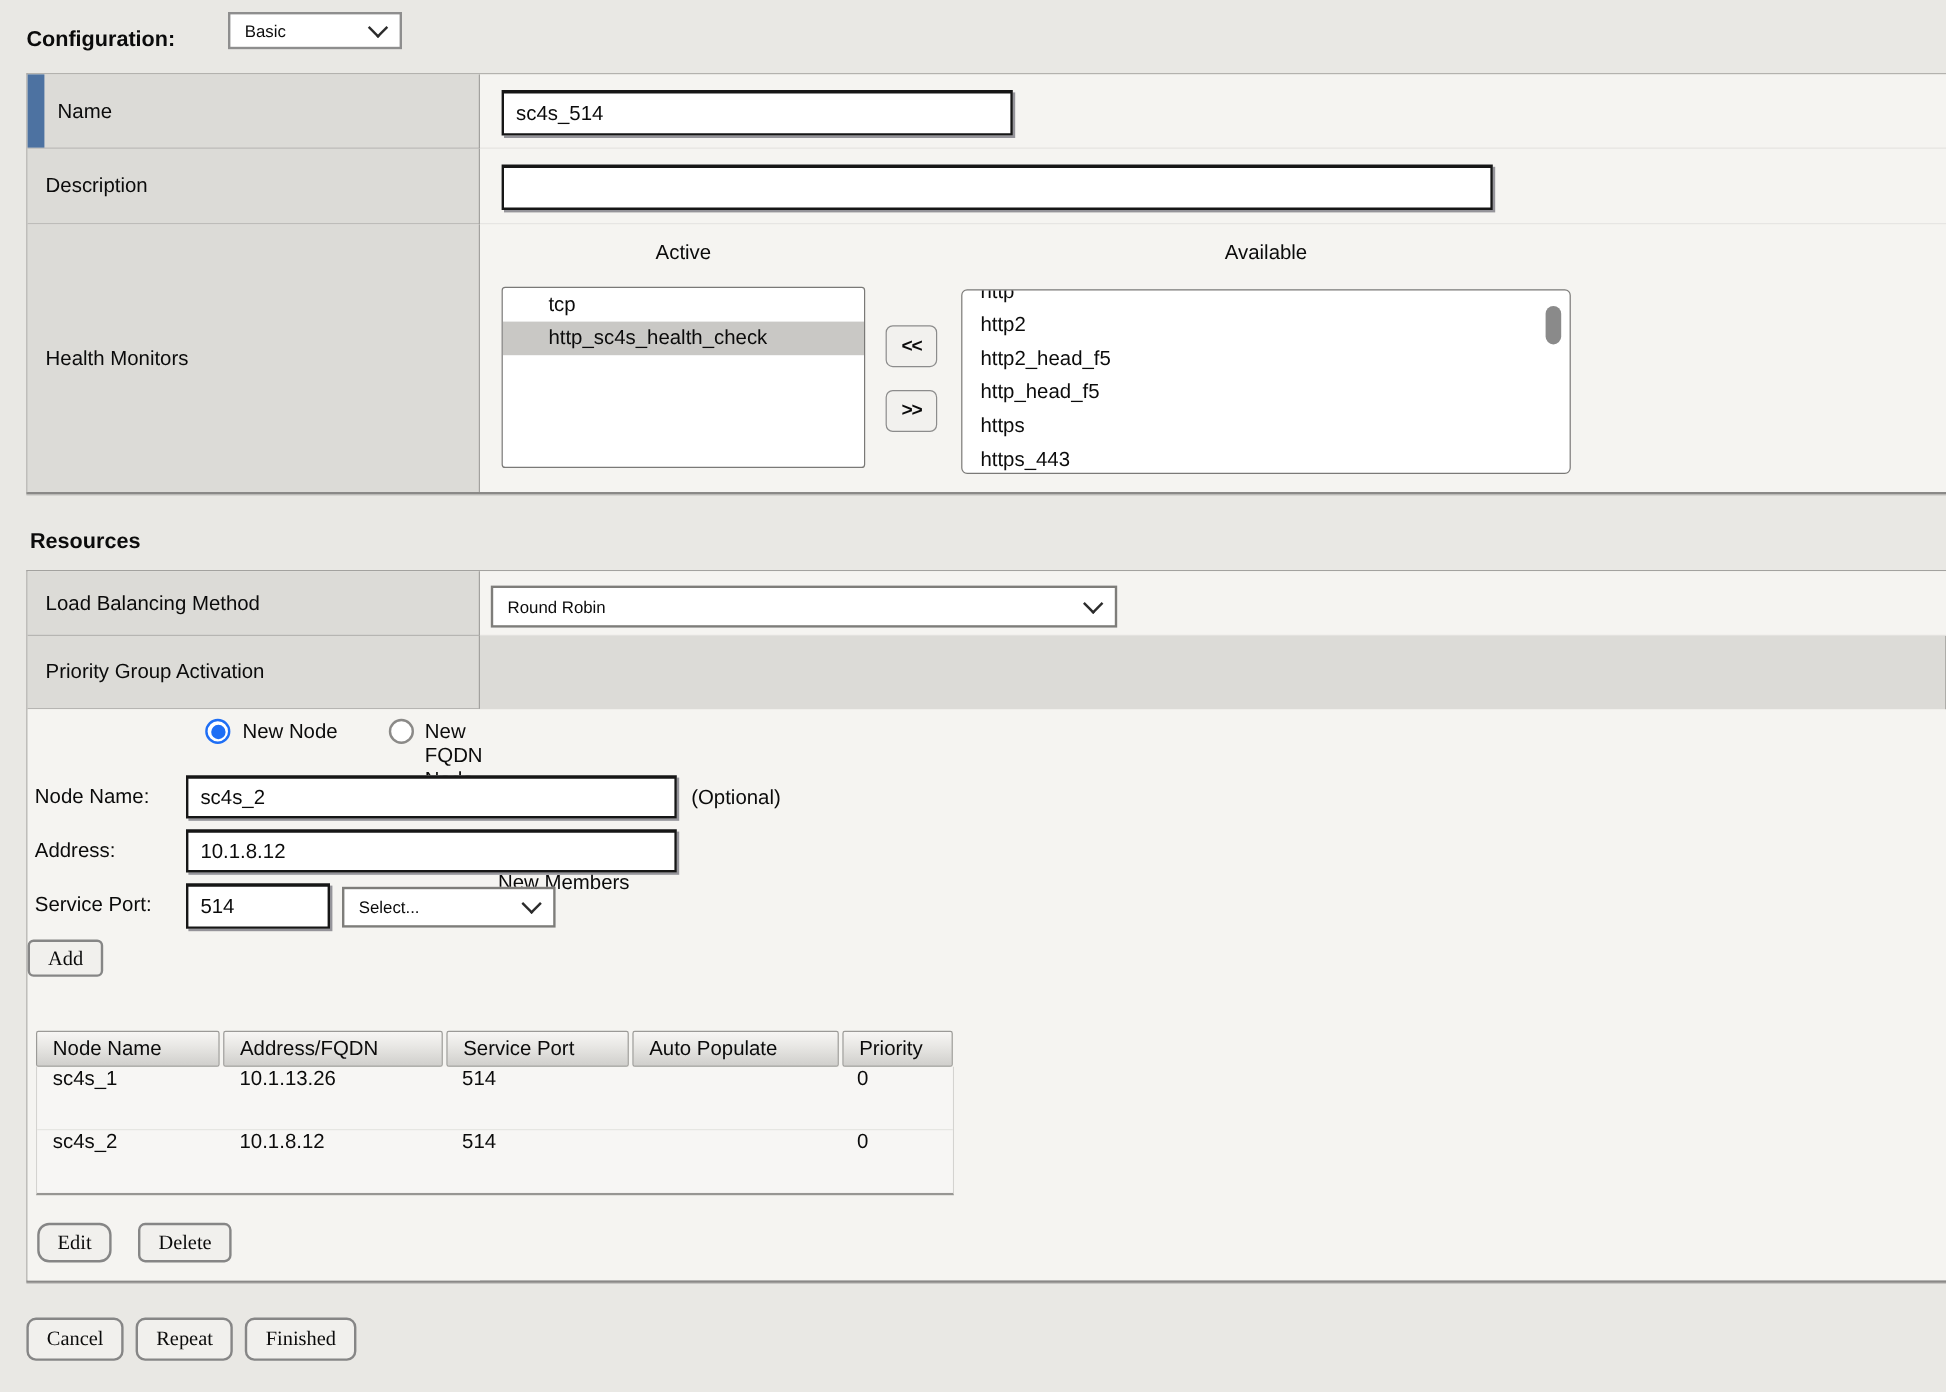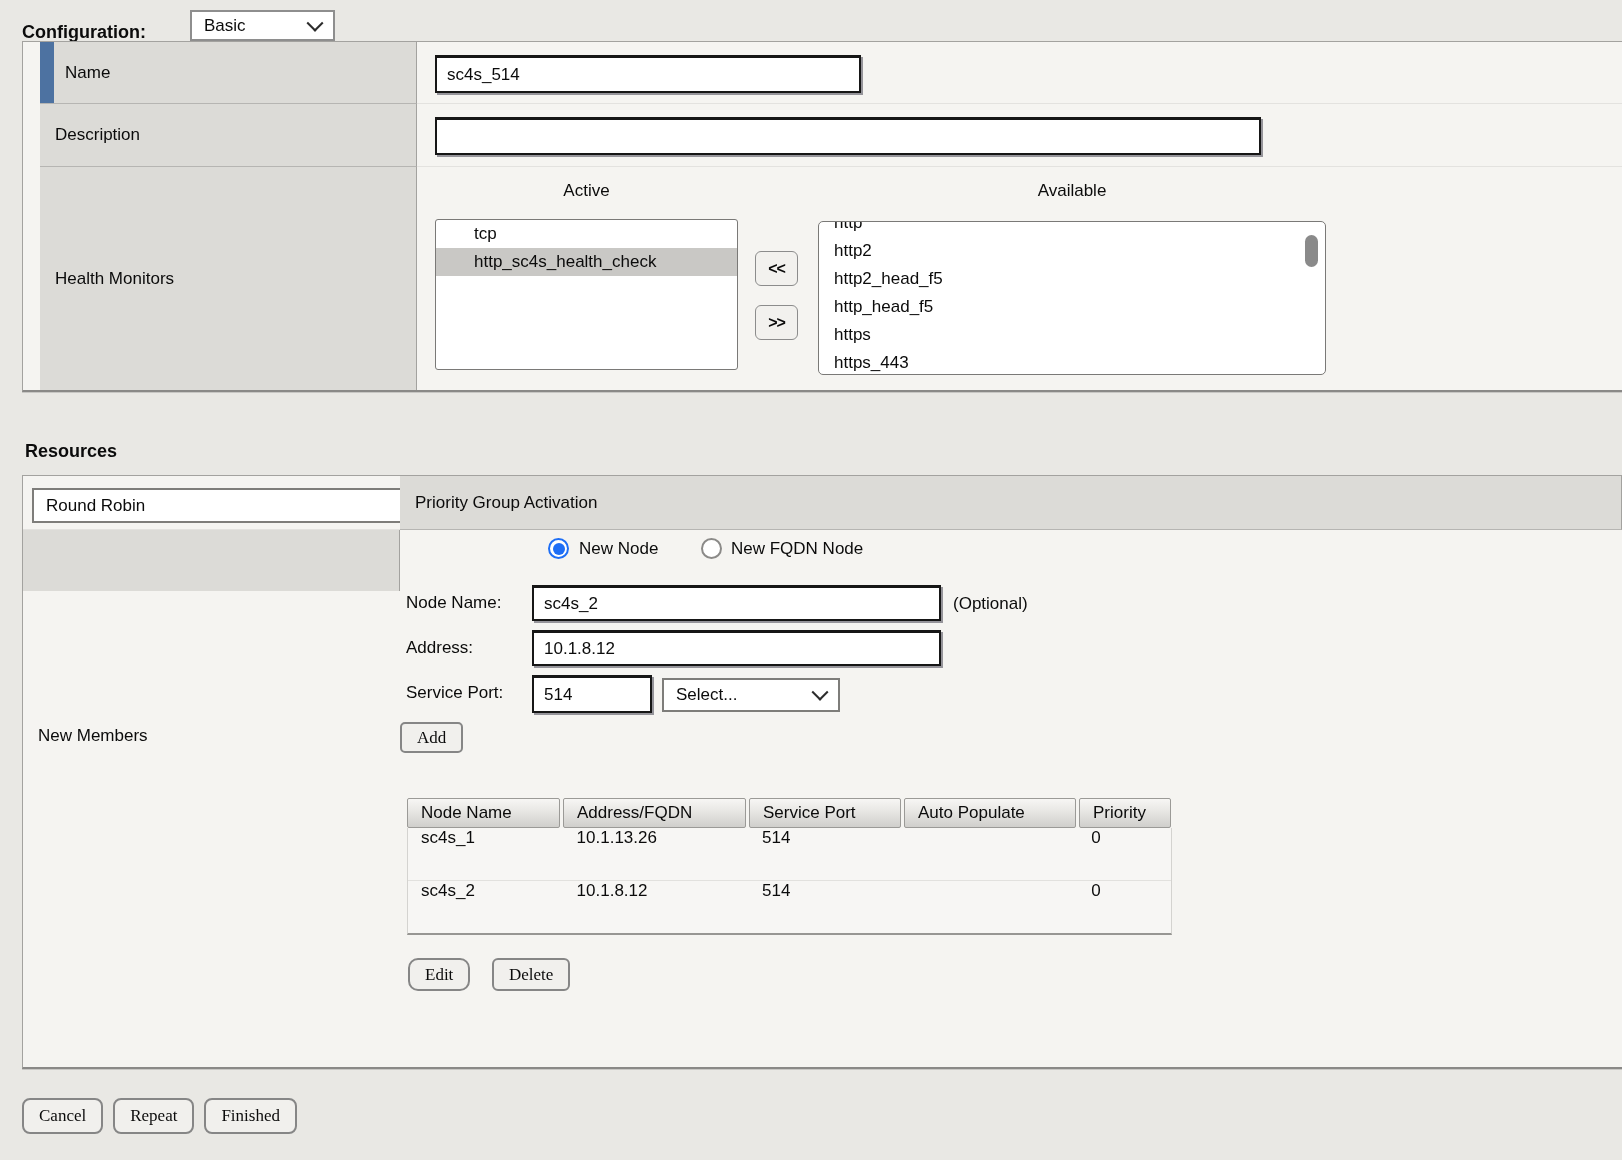--- a/index.html
+++ b/index.html
@@ -9,21 +9,21 @@
     width:1622px;height:1160px;
     background:#e9e8e4;
     font-family:"Liberation Sans", sans-serif;
     color:#0b0b0b;
     overflow:hidden;
   }
   
   .sel{
     position:absolute;background:#fff;border:2px solid #7e7d7a;
     display:flex;align-items:center;justify-content:space-between;
-    padding:0 12px;font-size:17px;color:#0b0b0b;box-sizing:border-box;cursor:default;
+    padding:0 12px;font-size:14px;color:#0b0b0b;box-sizing:border-box;cursor:default;
   }
   .chev{
     width:10px;height:10px;flex:0 0 auto;
     border-right:2.5px solid #2b2b2b;border-bottom:2.5px solid #2b2b2b;
     transform:rotate(45deg) translate(-2px,-2px);margin-left:14px;
   }
   .tin{
     position:absolute;box-sizing:border-box;background:#fff;
     border:2px solid #161616;border-top-width:3px;
     box-shadow:2px 2px 0 #95949a;
@@ -38,21 +38,21 @@
   
   .cfg-label{position:absolute;left:22px;top:22px;font-size:18px;font-weight:bold;}
   
   .cfg-table{
     position:absolute;left:22px;right:0;
     display:grid;grid-template-columns:377px 1fr;
     border-top:1px solid #a3a29f;border-left:1px solid #a3a29f;
     border-bottom:2px solid #8a8987;box-shadow:0 1px 0 #c8c7c4;
     background:#f5f4f1;
   }
-  #table1{top:41px;grid-template-rows:62px 63px 223px;padding-left:17px;}
+  #table1{top:61px;grid-template-rows:62px 63px 223px;}
   #table2{top:475px;grid-template-rows:54px 61px 476px;}
   .lcell{
     background:#dcdbd7;border-bottom:1px solid #b6b5b2;border-right:1px solid #a3a29f;
     display:flex;align-items:center;padding-left:15px;font-size:17px;position:relative;
     box-sizing:border-box;
   }
   .rcell{background:#f5f4f1;border-bottom:1px solid #e3e2df;position:relative;box-sizing:border-box;}
   .rowlast{border-bottom:none;}
   .accent{position:absolute;left:0;top:0;bottom:0;width:14px;background:#4d72a1;}
   .section-title{position:absolute;left:25px;top:441px;font-size:18px;font-weight:bold;}
@@ -147,20 +147,23 @@
         <div class="lb-item" style="padding-left:15px;">https_443</div>
         <div class="scroll-thumb"></div>
       </div>
     </div>
   </div>
 
   <div class="section-title">Resources</div>
 
   <div class="cfg-table" id="table2">
 
+    <div class="lcell">
+      <span>Load Balancing Method</span>
+    </div>
     <div class="rcell">
       <div class="sel" style="left:9px;top:12px;width:522px;height:35px;">
         <span>Round Robin</span>
         <span class="chev"></span>
       </div>
     </div>
 
     <div class="lcell">
       <span>Priority Group Activation</span>
     </div>

